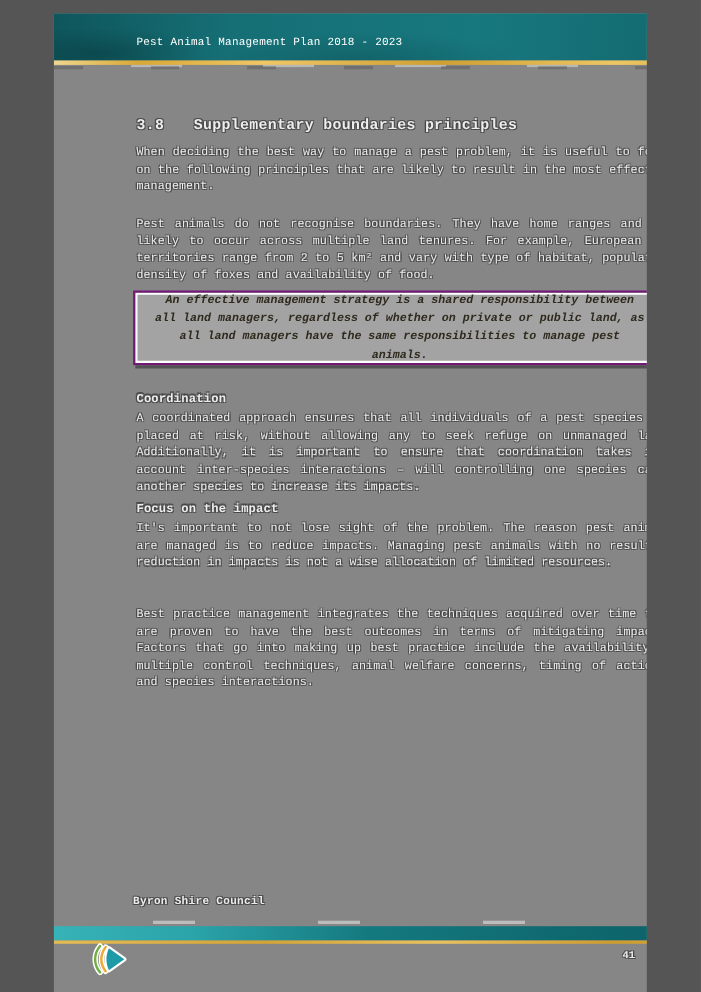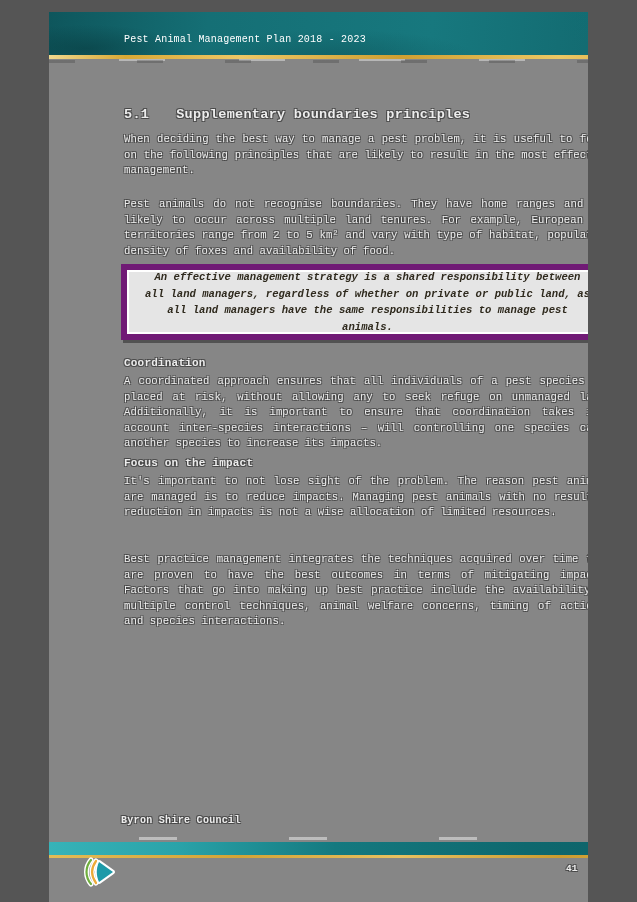--- a/index.html
+++ b/index.html
@@ -69,22 +69,22 @@
     position:absolute;left:75px;width:488px;margin:0;
     font-size:11px;font-weight:bold;letter-spacing:.2px;
   }
   .body{
     position:absolute;left:75px;width:488px;margin:0;
     font-size:10.6px;line-height:15.6px;text-align:justify;letter-spacing:.1px;
   }
   
   .callout{
     position:absolute;left:72px;top:252px;width:481px;height:64px;
-    background:#e5e5e5;
-    border:6px solid #701a75;
+    background:#a3a3a3;
+    border:2px solid #701a75;
     box-shadow:inset 0 0 0 2px #ffffff, 2px 3px 0 rgba(40,40,40,.55);
     display:flex;align-items:center;justify-content:flex-end;
   }
   .callout-text{
     margin:0;padding:2px 16px;
     font-size:10.6px;font-weight:bold;font-style:italic;
     line-height:16.5px;text-align:center;color:#2f2a1e;
   }
   
   .footer-logo{position:absolute;left:33px;top:845px;width:34px;height:30px;}
@@ -103,21 +103,21 @@
 <div class="page">
 
   <div class="header-band">
     <span class="header-title">Pest Animal Management Plan 2018 - 2023</span>
   </div>
   <div class="gold header-gold"></div>
   <div class="scan-streak"></div>
   <div class="scan-dashes"></div>
 
   <div class="section-heading emb">
-    <span class="sec-num">5.1</span><span class="sec-title">Supplementary boundaries principles</span>
+    <span class="sec-num">3.8</span><span class="sec-title">Supplementary boundaries principles</span>
   </div>
 
   <p class="body emb" style="top:120px">When deciding the best way to manage a pest problem, it is useful to focus on the following principles that are likely to result in the most effective management.</p>
 
   <p class="body emb" style="top:185px">Pest animals do not recognise boundaries. They have home ranges and are likely to occur across multiple land tenures. For example, European fox territories range from 2 to 5 km² and vary with type of habitat, population density of foxes and availability of food.</p>
 
   <div class="callout">
     <p class="callout-text">An effective management strategy is a shared responsibility between all land managers, regardless of whether on private or public land, as all land managers have the same responsibilities to manage pest animals.</p>
   </div>
 

